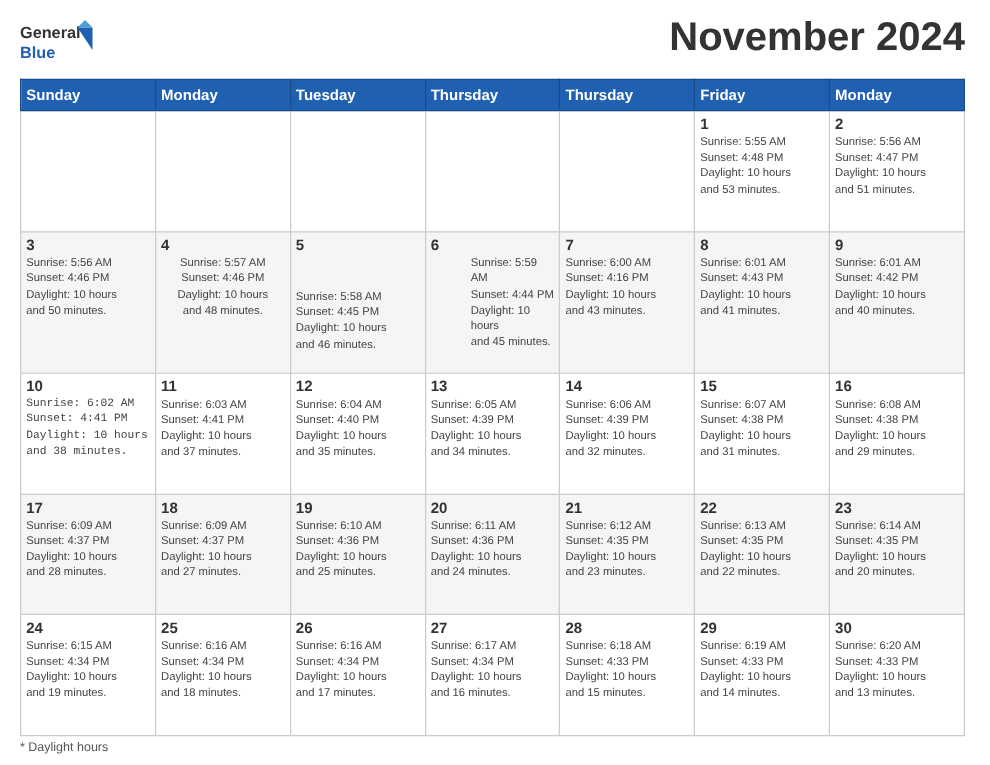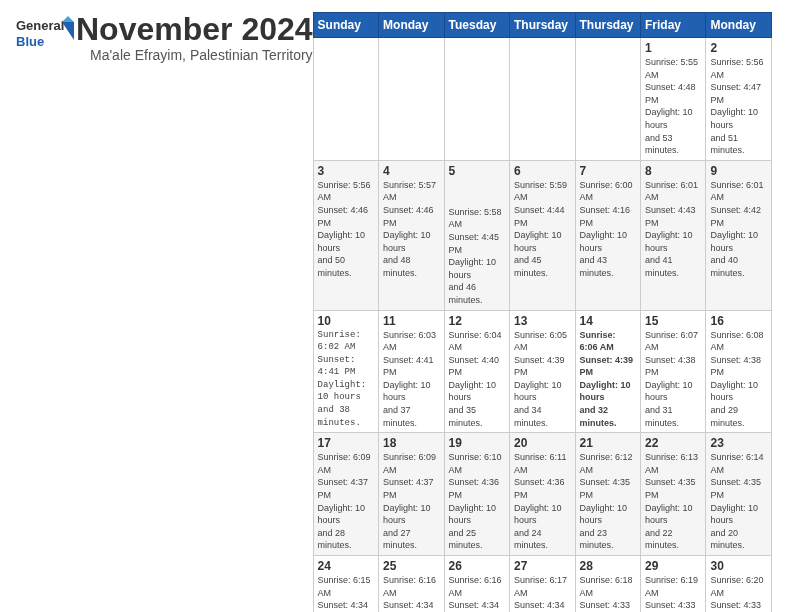--- a/index.html
+++ b/index.html
@@ -8,21 +8,21 @@
       background: #fff;
       width: 792px;
       height: 612px;
       overflow: hidden;
     }
     .page {
       width: 792px;
       height: 612px;
       padding: 12px 20px 8px 16px;
       display: flex;
-      flex-direction: row;
+      flex-direction: column;
     }
     .header {
       display: flex;
       justify-content: space-between;
       align-items: flex-start;
       margin-bottom: 6px;
     }
     .logo-area {
       display: flex;
       align-items: center;
@@ -99,21 +99,20 @@
         <svg width="60" height="40" viewBox="0 0 60 40">
           <text x="0" y="18" font-family="Arial" font-size="13" font-weight="bold" fill="#333">General</text>
           <text x="0" y="34" font-family="Arial" font-size="13" font-weight="bold" fill="#2060b0">Blue</text>
           <polygon points="46,10 58,10 58,28" fill="#2060b0"></polygon>
           <polygon points="46,10 58,10 52,4" fill="#4a9fd4"></polygon>
         </svg>
       </div>
     </div>
     <div class="title-area">
       <div class="month-title">November 2024</div>
-      <div class="location-title">Ma'ale Efrayim, Palestinian Territory</div>
     </div>
   </div>
 
   <table class="calendar">
     <thead>
       <tr>
         <th>Sunday</th>
         <th>Monday</th>
         <th>Tuesday</th>
         <th>Thursday</th>
@@ -147,35 +146,35 @@
         <tr>
           <td>
             <span class="day-number">3</span>
             <div class="day-info" style="white-space: pre-line;">Sunrise: 5:56 AM
 Sunset: 4:46 PM
 Daylight: 10 hours
 and 50 minutes.</div>
           </td>
           <td>
             <span class="day-number">4</span>
-            <div class="day-info" style="white-space: pre-line;">Sunrise: 5:57 AM
+            <div class="day-info" style="white-space: pre-line; text-align: center;">Sunrise: 5:57 AM
 Sunset: 4:46 PM
 Daylight: 10 hours
 and 48 minutes.</div>
           </td>
           <td>
             <span class="day-number">5</span>
             <div class="day-info" style="white-space: pre-line; margin-top: 28px;">Sunrise: 5:58 AM
 Sunset: 4:45 PM
 Daylight: 10 hours
 and 46 minutes.</div>
           </td>
           <td>
             <span class="day-number">6</span>
-            <div class="day-info" style="white-space: pre-line;">Sunrise: 5:59 AM
+            <div class="day-info" style="white-space: pre-line; margin-left: 32px;">Sunrise: 5:59 AM
 Sunset: 4:44 PM
 Daylight: 10 hours
 and 45 minutes.</div>
           </td>
           <td>
             <span class="day-number">7</span>
             <div class="day-info" style="white-space: pre-line;">Sunrise: 6:00 AM
 Sunset: 4:16 PM
 Daylight: 10 hours
 and 43 minutes.</div>
@@ -219,21 +218,21 @@
           </td>
           <td>
             <span class="day-number">13</span>
             <div class="day-info" style="white-space: pre-line;">Sunrise: 6:05 AM
 Sunset: 4:39 PM
 Daylight: 10 hours
 and 34 minutes.</div>
           </td>
           <td>
             <span class="day-number">14</span>
-            <div class="day-info" style="white-space: pre-line; font-weight: bold;">Sunrise: 6:06 AM
+            <div class="day-info" style="white-space: pre-line;">Sunrise: 6:06 AM
 Sunset: 4:39 PM
 Daylight: 10 hours
 and 32 minutes.</div>
           </td>
           <td>
             <span class="day-number">15</span>
             <div class="day-info" style="white-space: pre-line;">Sunrise: 6:07 AM
 Sunset: 4:38 PM
 Daylight: 10 hours
 and 31 minutes.</div>
@@ -344,13 +343,16 @@
             <span class="day-number">30</span>
             <div class="day-info" style="white-space: pre-line;">Sunrise: 6:20 AM
 Sunset: 4:33 PM
 Daylight: 10 hours
 and 13 minutes.</div>
           </td>
         </tr>
       </tbody>
   </table>
 
+  <div class="footer-note">
+    * <span>Daylight hours</span>
+  </div>
 </div>
 
 </body></html>

